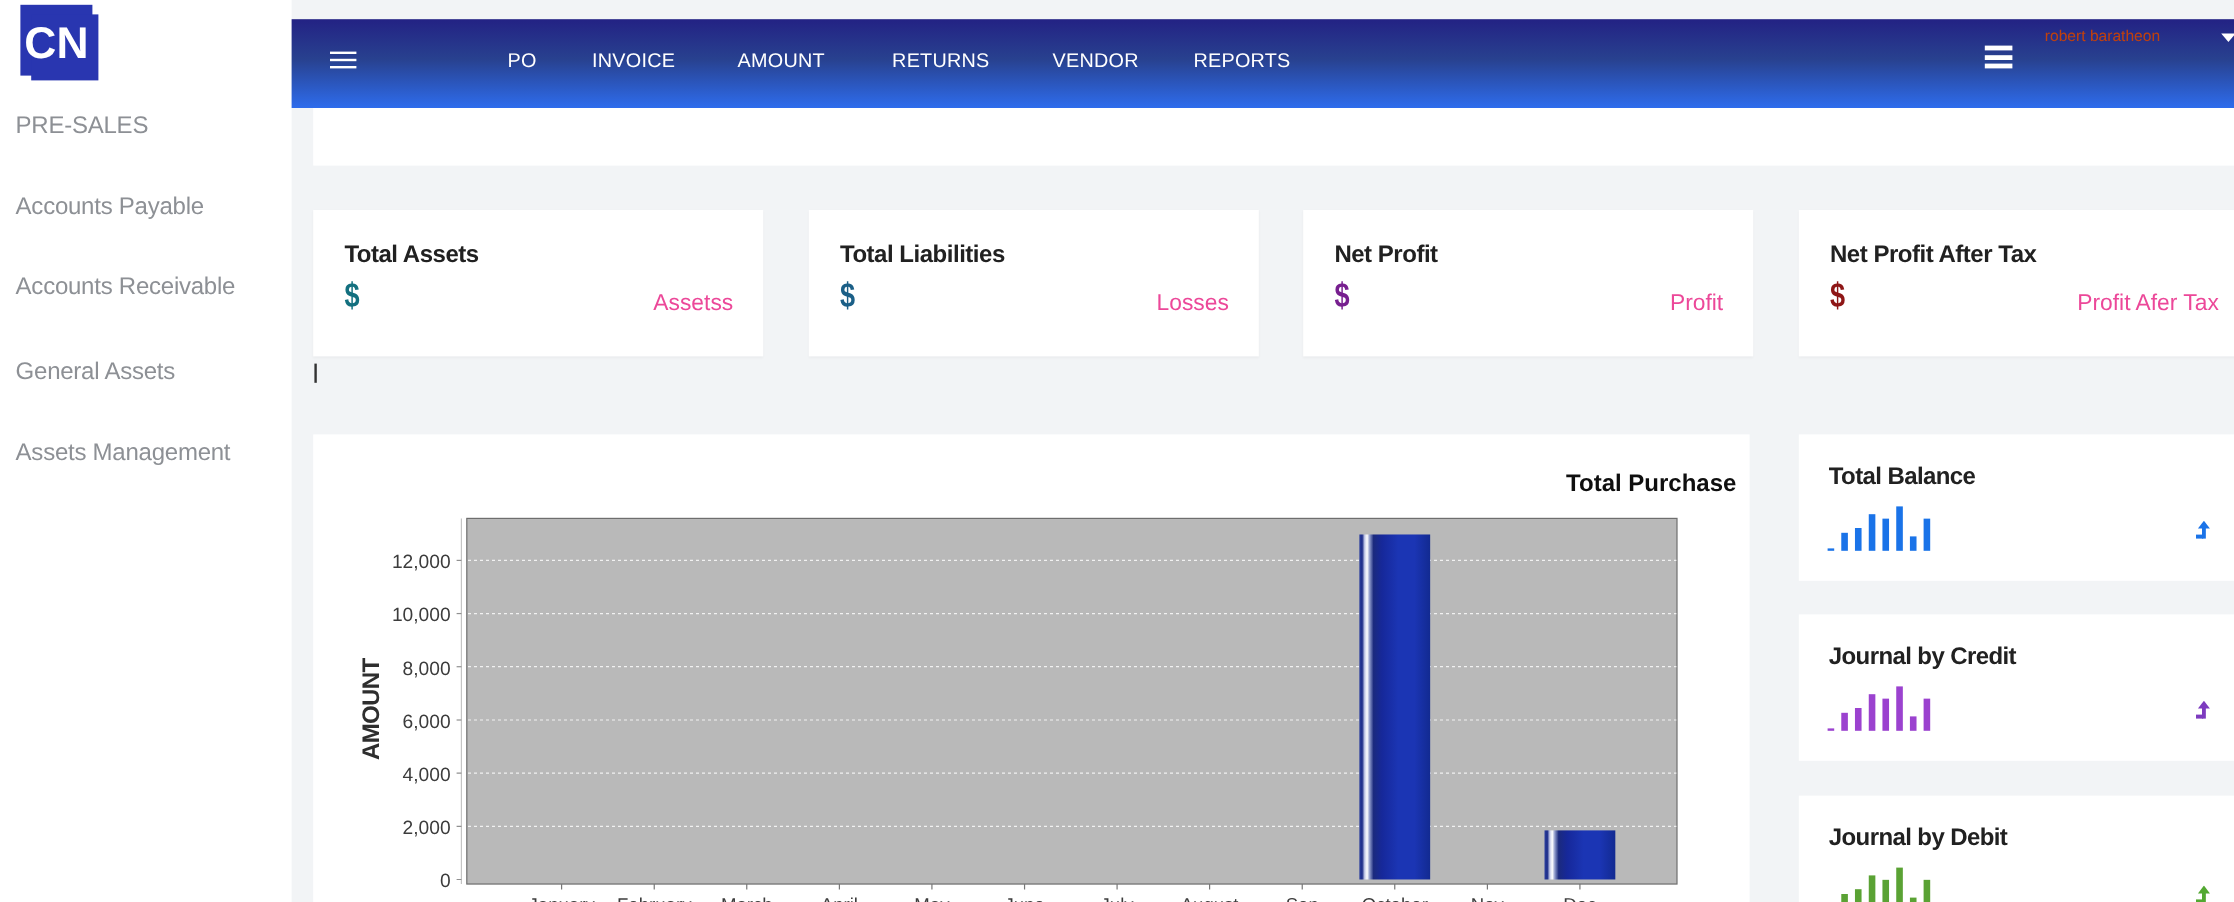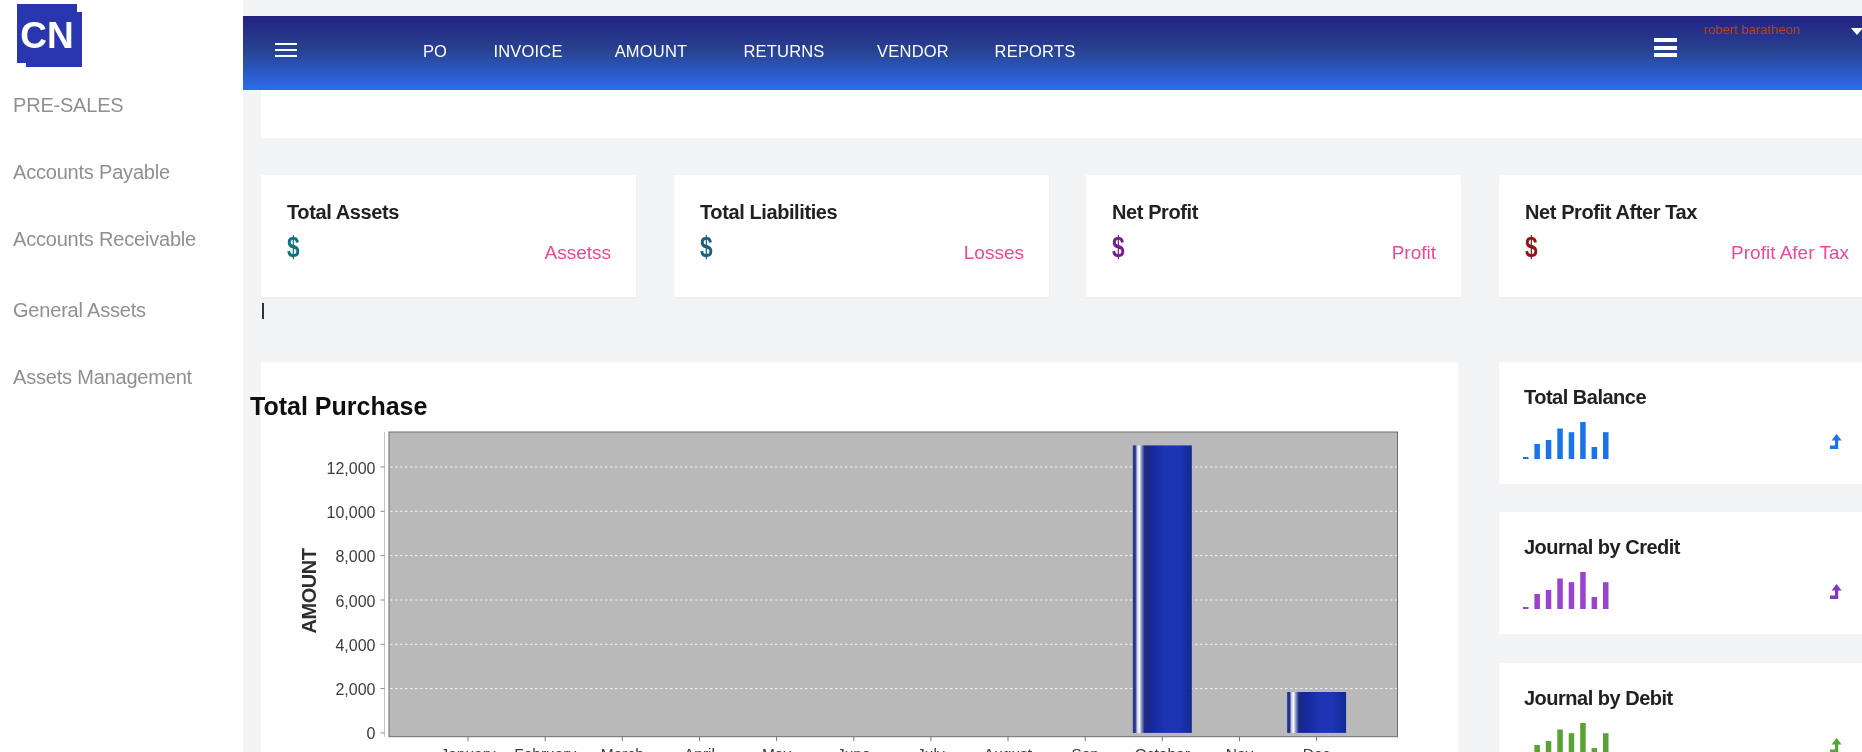--- a/index.html
+++ b/index.html
@@ -32,21 +32,21 @@
   .card { position:absolute; top:175px; height:122px; background:#ffffff; box-shadow:0 1px 2px rgba(0,0,0,0.04); }
   .ctitle { position:absolute; left:26px; top:25.5px; font-size:20px; font-weight:bold; color:#212121; letter-spacing:-0.4px; }
   .dollar { position:absolute; left:26px; top:55.8px; font-size:29px; font-weight:bold; transform:scaleX(0.78); transform-origin:left top; }
   .clabel { position:absolute; right:25px; top:67px; font-size:19px; color:#ec4899; }
 
   
   #tcaret { position:absolute; left:262px; top:303px; width:1.5px; height:16px; background:#333; }
 
   
   #chartcard { position:absolute; left:261px; top:362px; width:1197px; height:430px; background:#ffffff; }
-  #charttitle { position:absolute; left:-11px; top:30px; width:1197px; text-align:left; font-size:25px; font-weight:bold; color:#0f0f0f; }
+  #charttitle { position:absolute; left:-11px; top:30px; width:1197px; text-align:right; font-size:20px; font-weight:bold; color:#0f0f0f; }
 
   
   .rcard { position:absolute; left:1499px; width:375px; background:#ffffff; }
   .rtitle { position:absolute; left:25px; top:23.5px; font-size:20px; font-weight:bold; color:#212121; letter-spacing:-0.5px; }
 </style>
 </head>
 <body>
 
 <div id="sidebar">
   <div id="logoSq1"></div>

